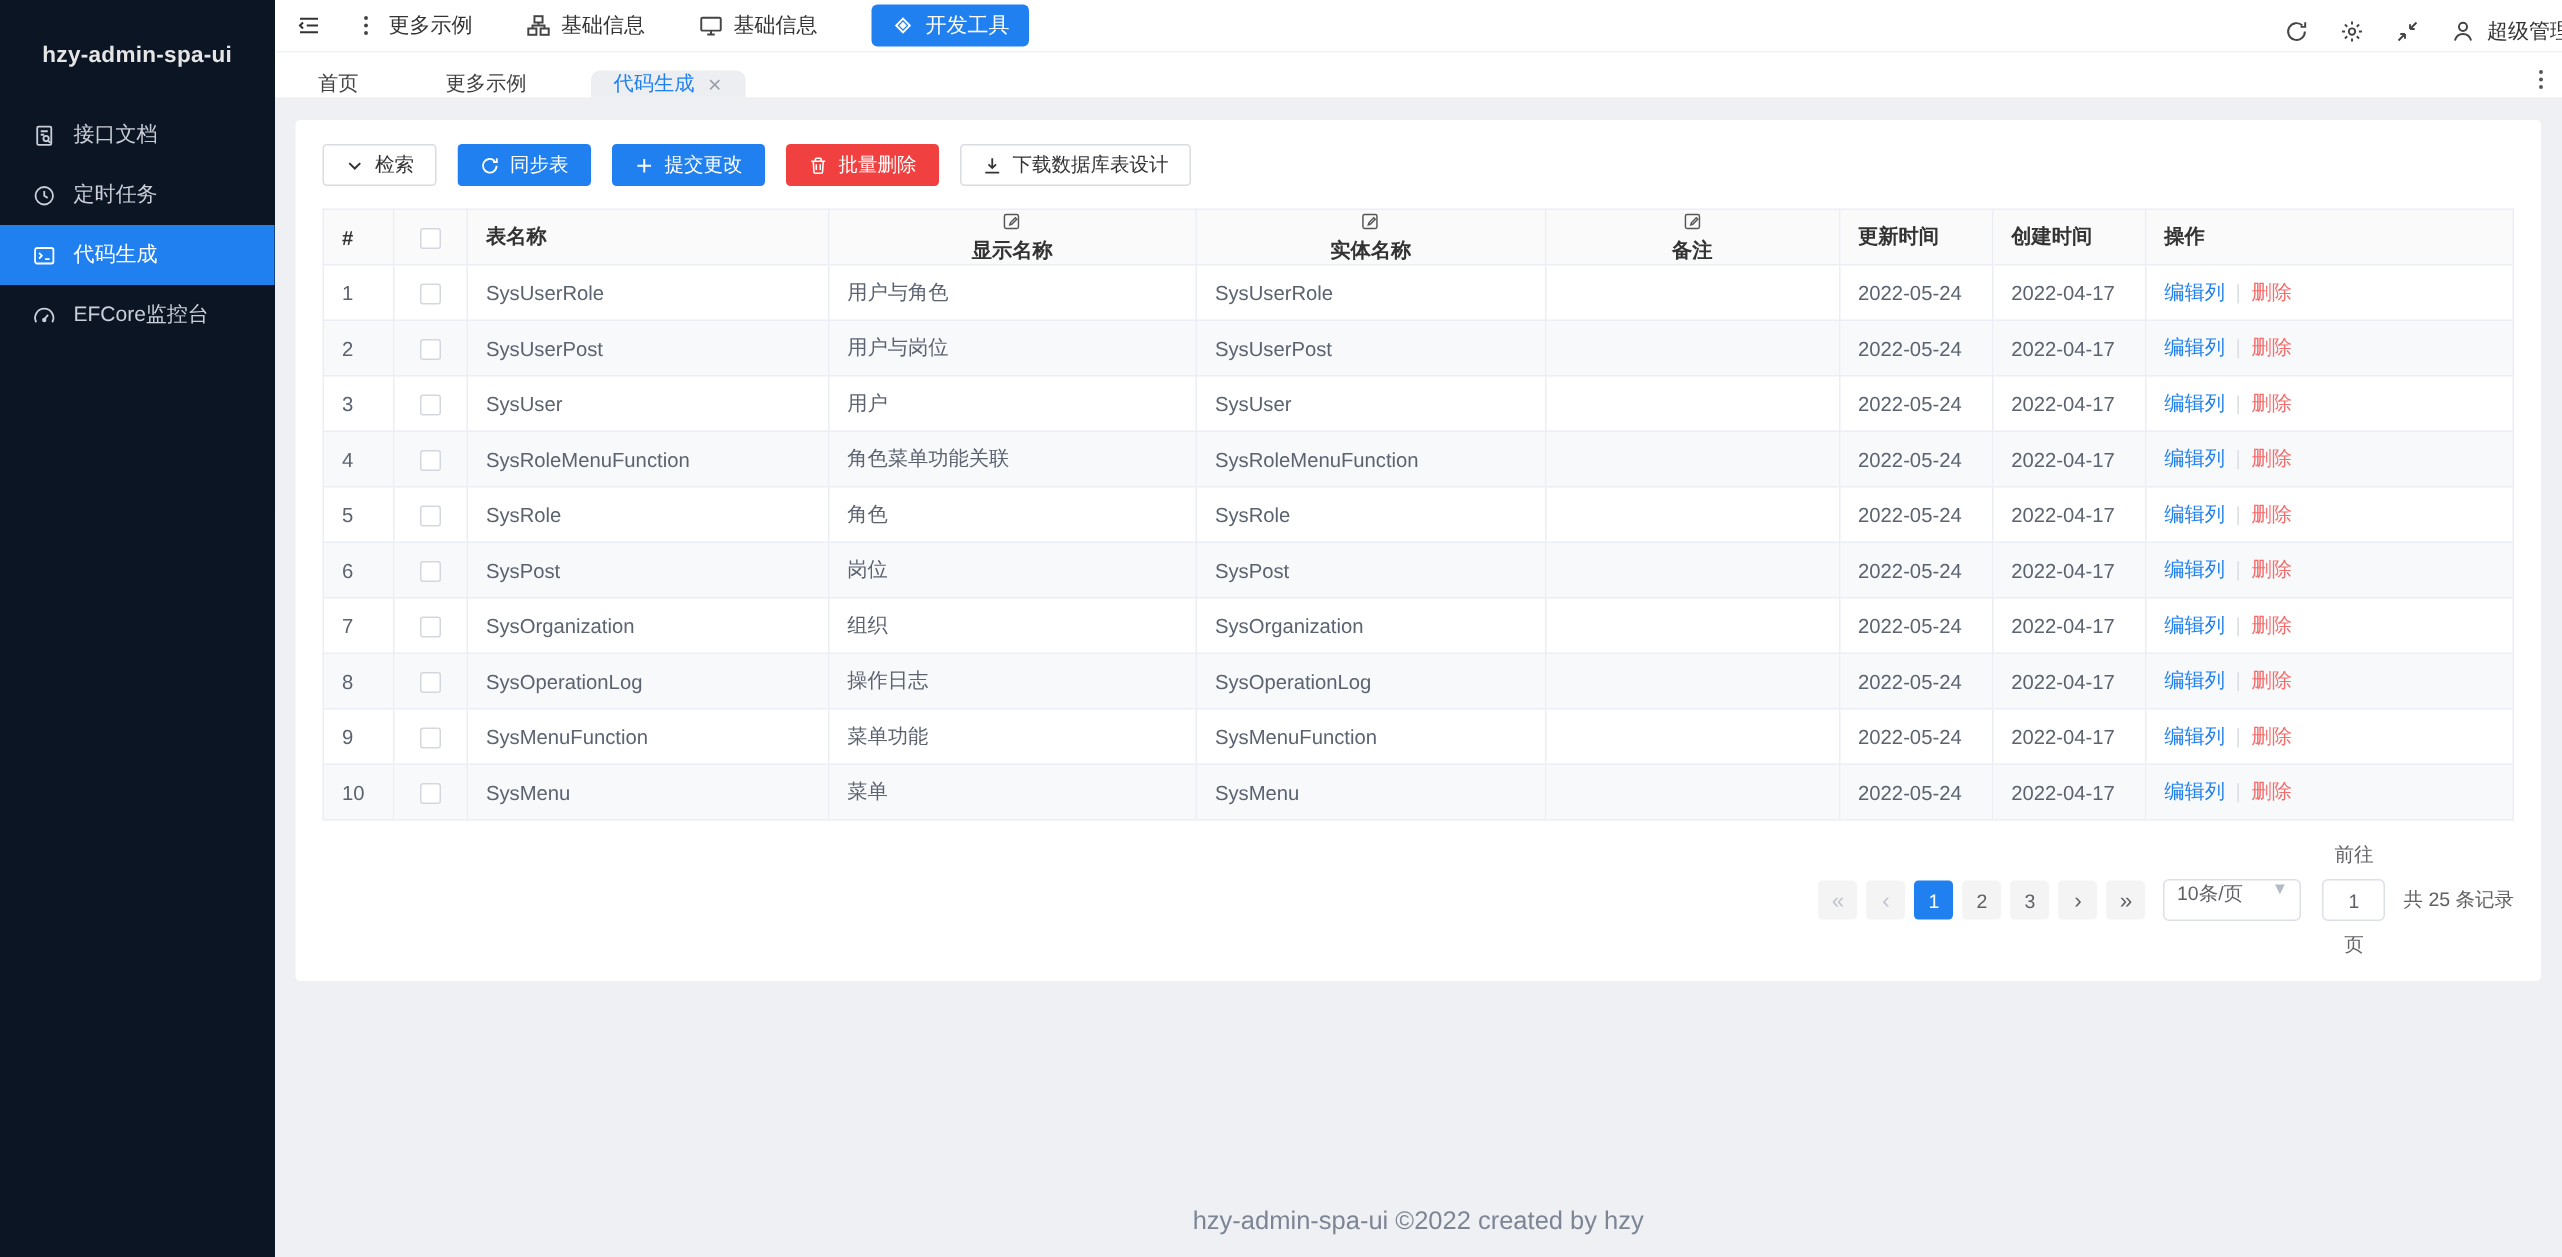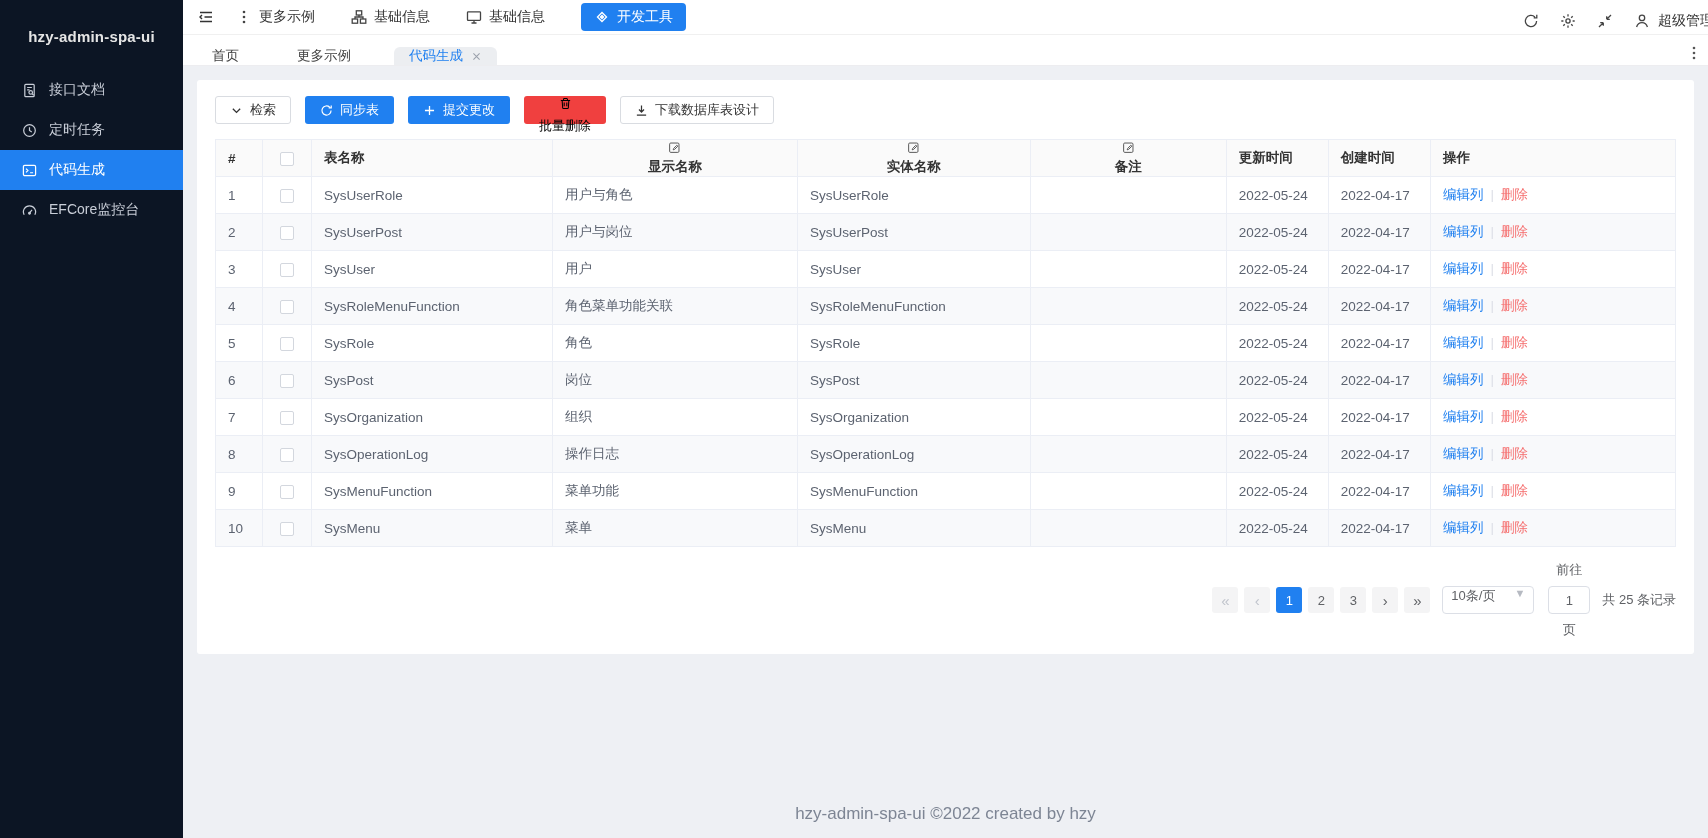--- a/index.html
+++ b/index.html
@@ -72,21 +72,21 @@
 
   .toolbar { display:flex; align-items:center; gap:14px; margin-bottom:15px; }
   .btn {
     height:28px; display:inline-flex; align-items:center; gap:7px; padding:0 14px;
     border-radius:3px; font-size:13px; cursor:pointer; border:1px solid transparent;
     background:#fff; color:#333;
   }
   .btn .icon svg { width:13px; height:13px; }
   .btn.default { border-color:#d9dce1; }
   .btn.primary { background:var(--primary,#2080f0); color:#fff; }
-  .btn.danger { background:var(--danger,#f0403f); color:#000000;flex-direction:column; }
+  .btn.danger { background:var(--danger,#f0403f); color:#ffffff; }
 
   table { width:100%; border-collapse:collapse; table-layout:fixed; }
   th, td {
     border:1px solid #ebeef5; height:37px; padding:0 12px; font-size:13.5px;
     text-align:left; font-weight:normal; overflow:hidden; white-space:nowrap;
   }
   thead th { background:#fafafa; color:#333; font-weight:600; }
   tbody td { color:#5c6370; }
   tbody tr:nth-child(even) td { background:#f8f9fb; }
   .th-flex { display:flex; align-items:center; gap:4px;flex-direction:column; }

